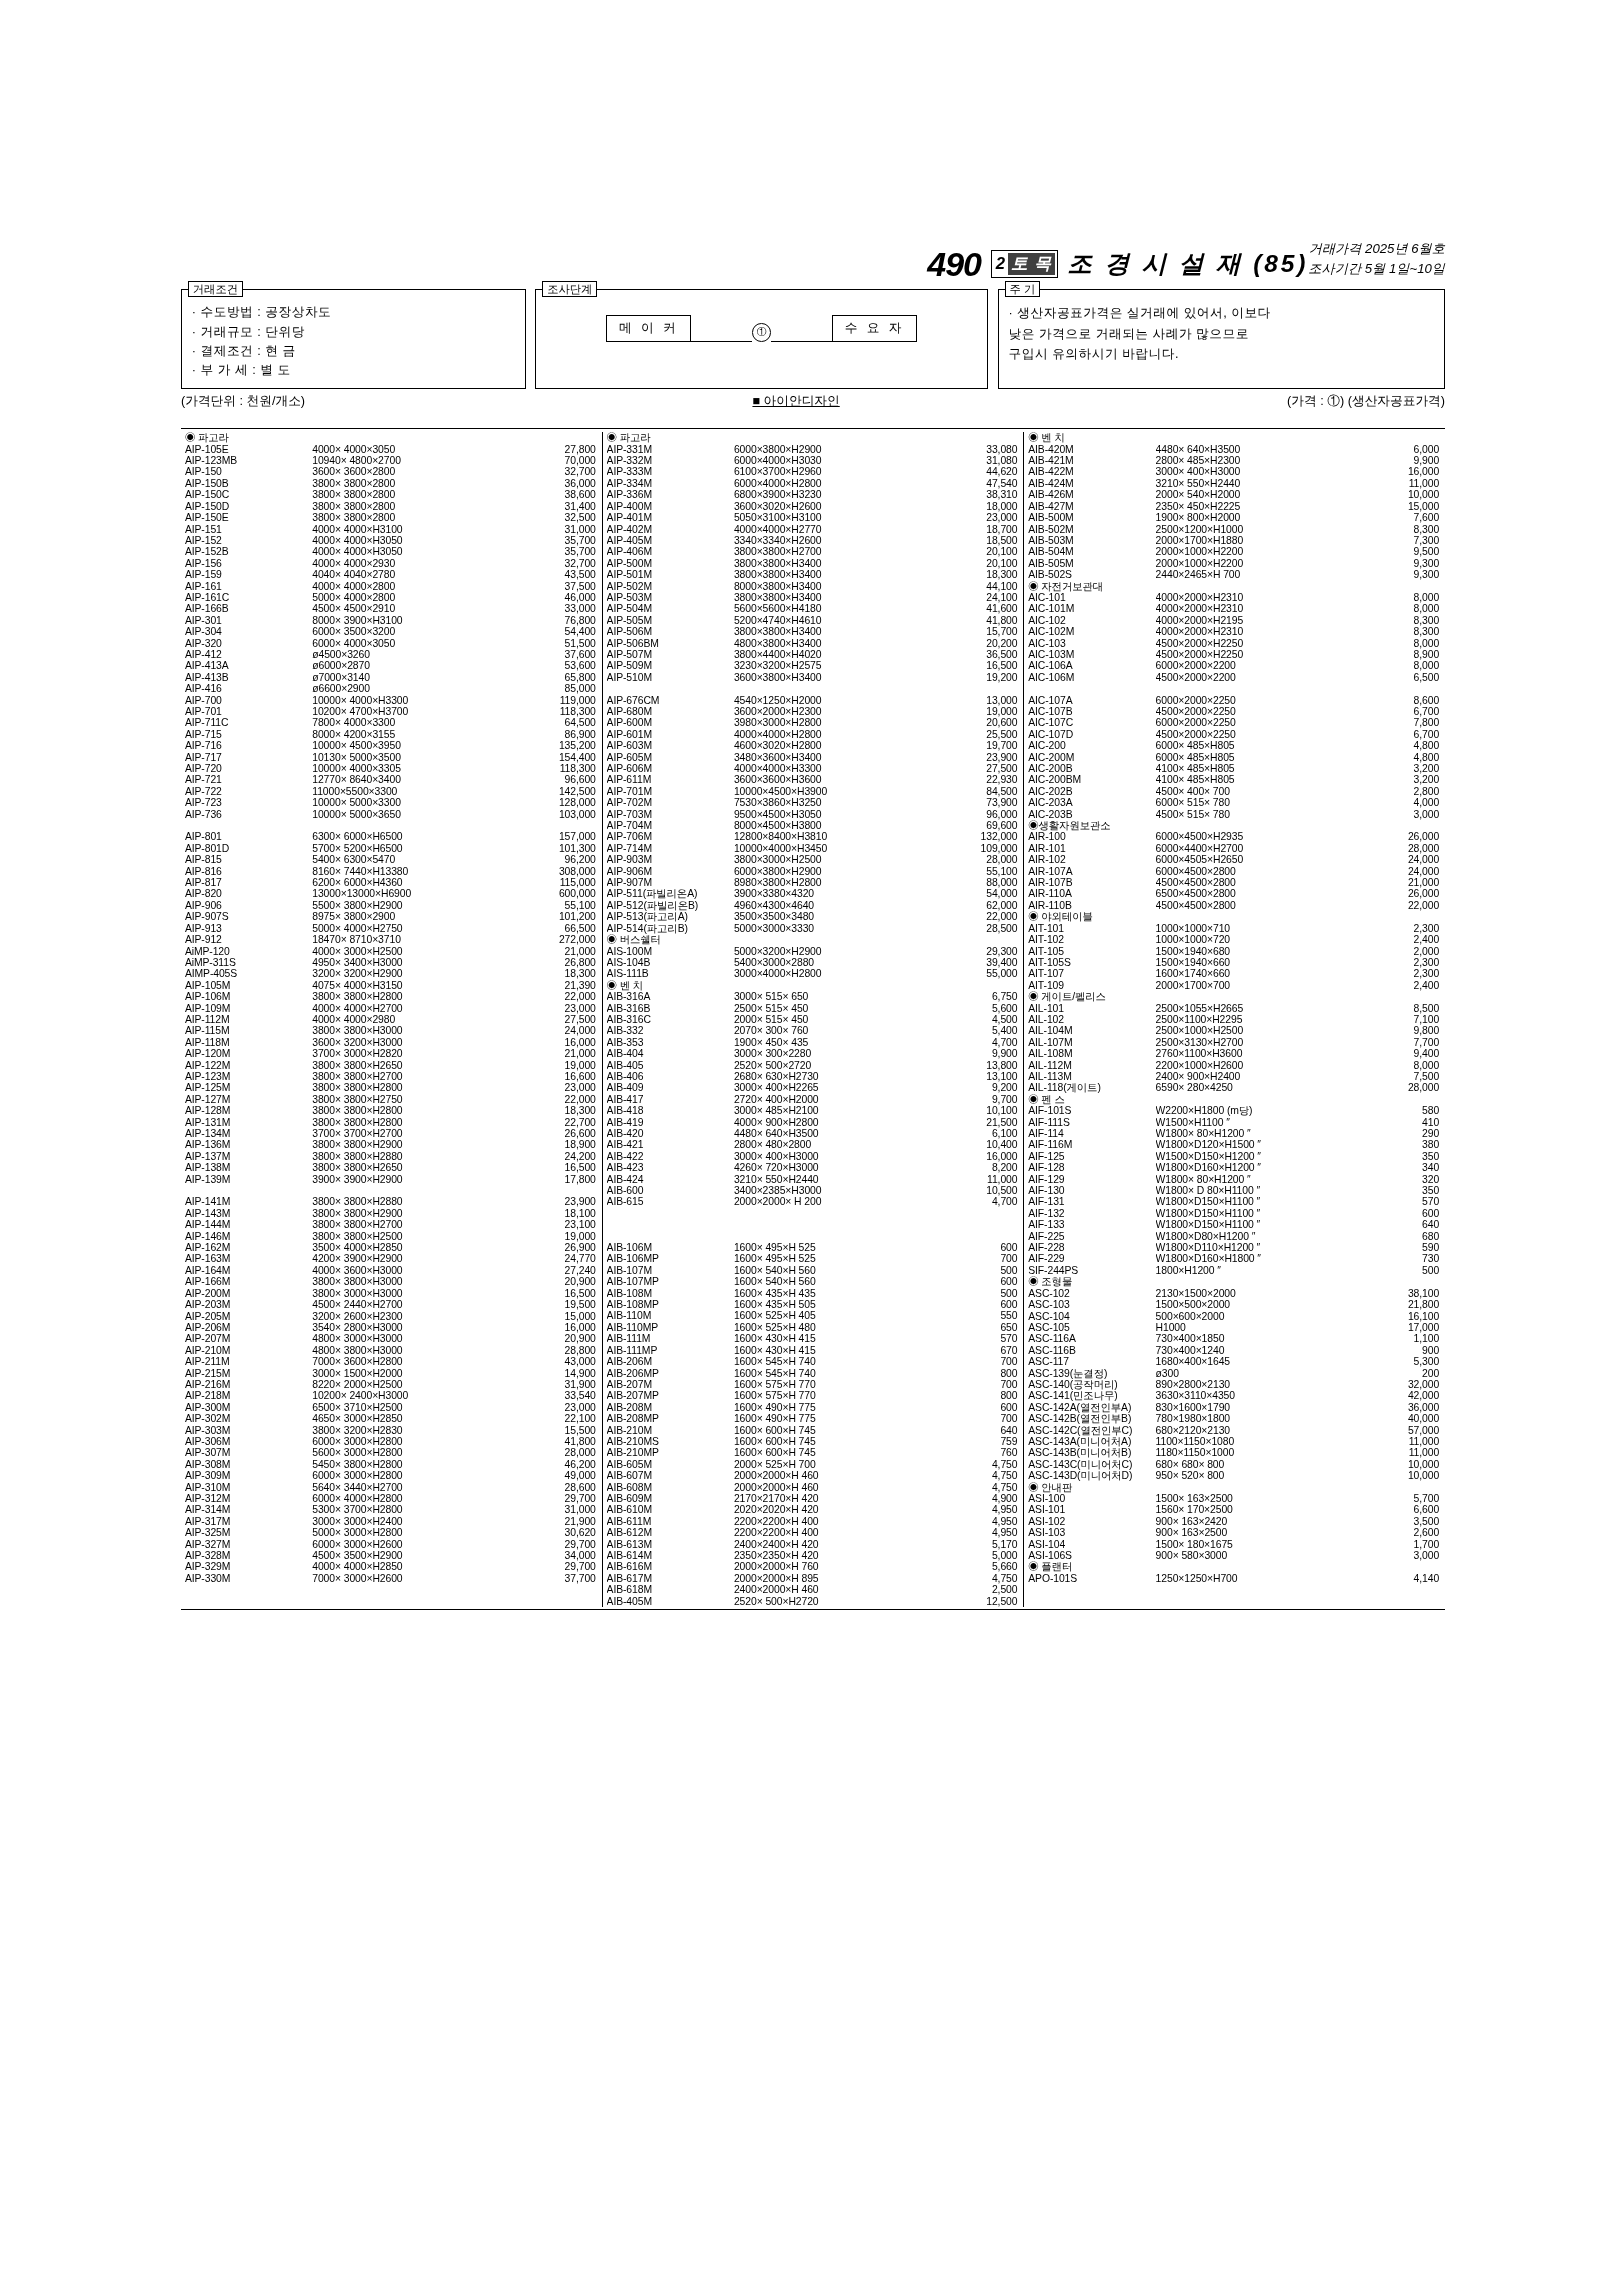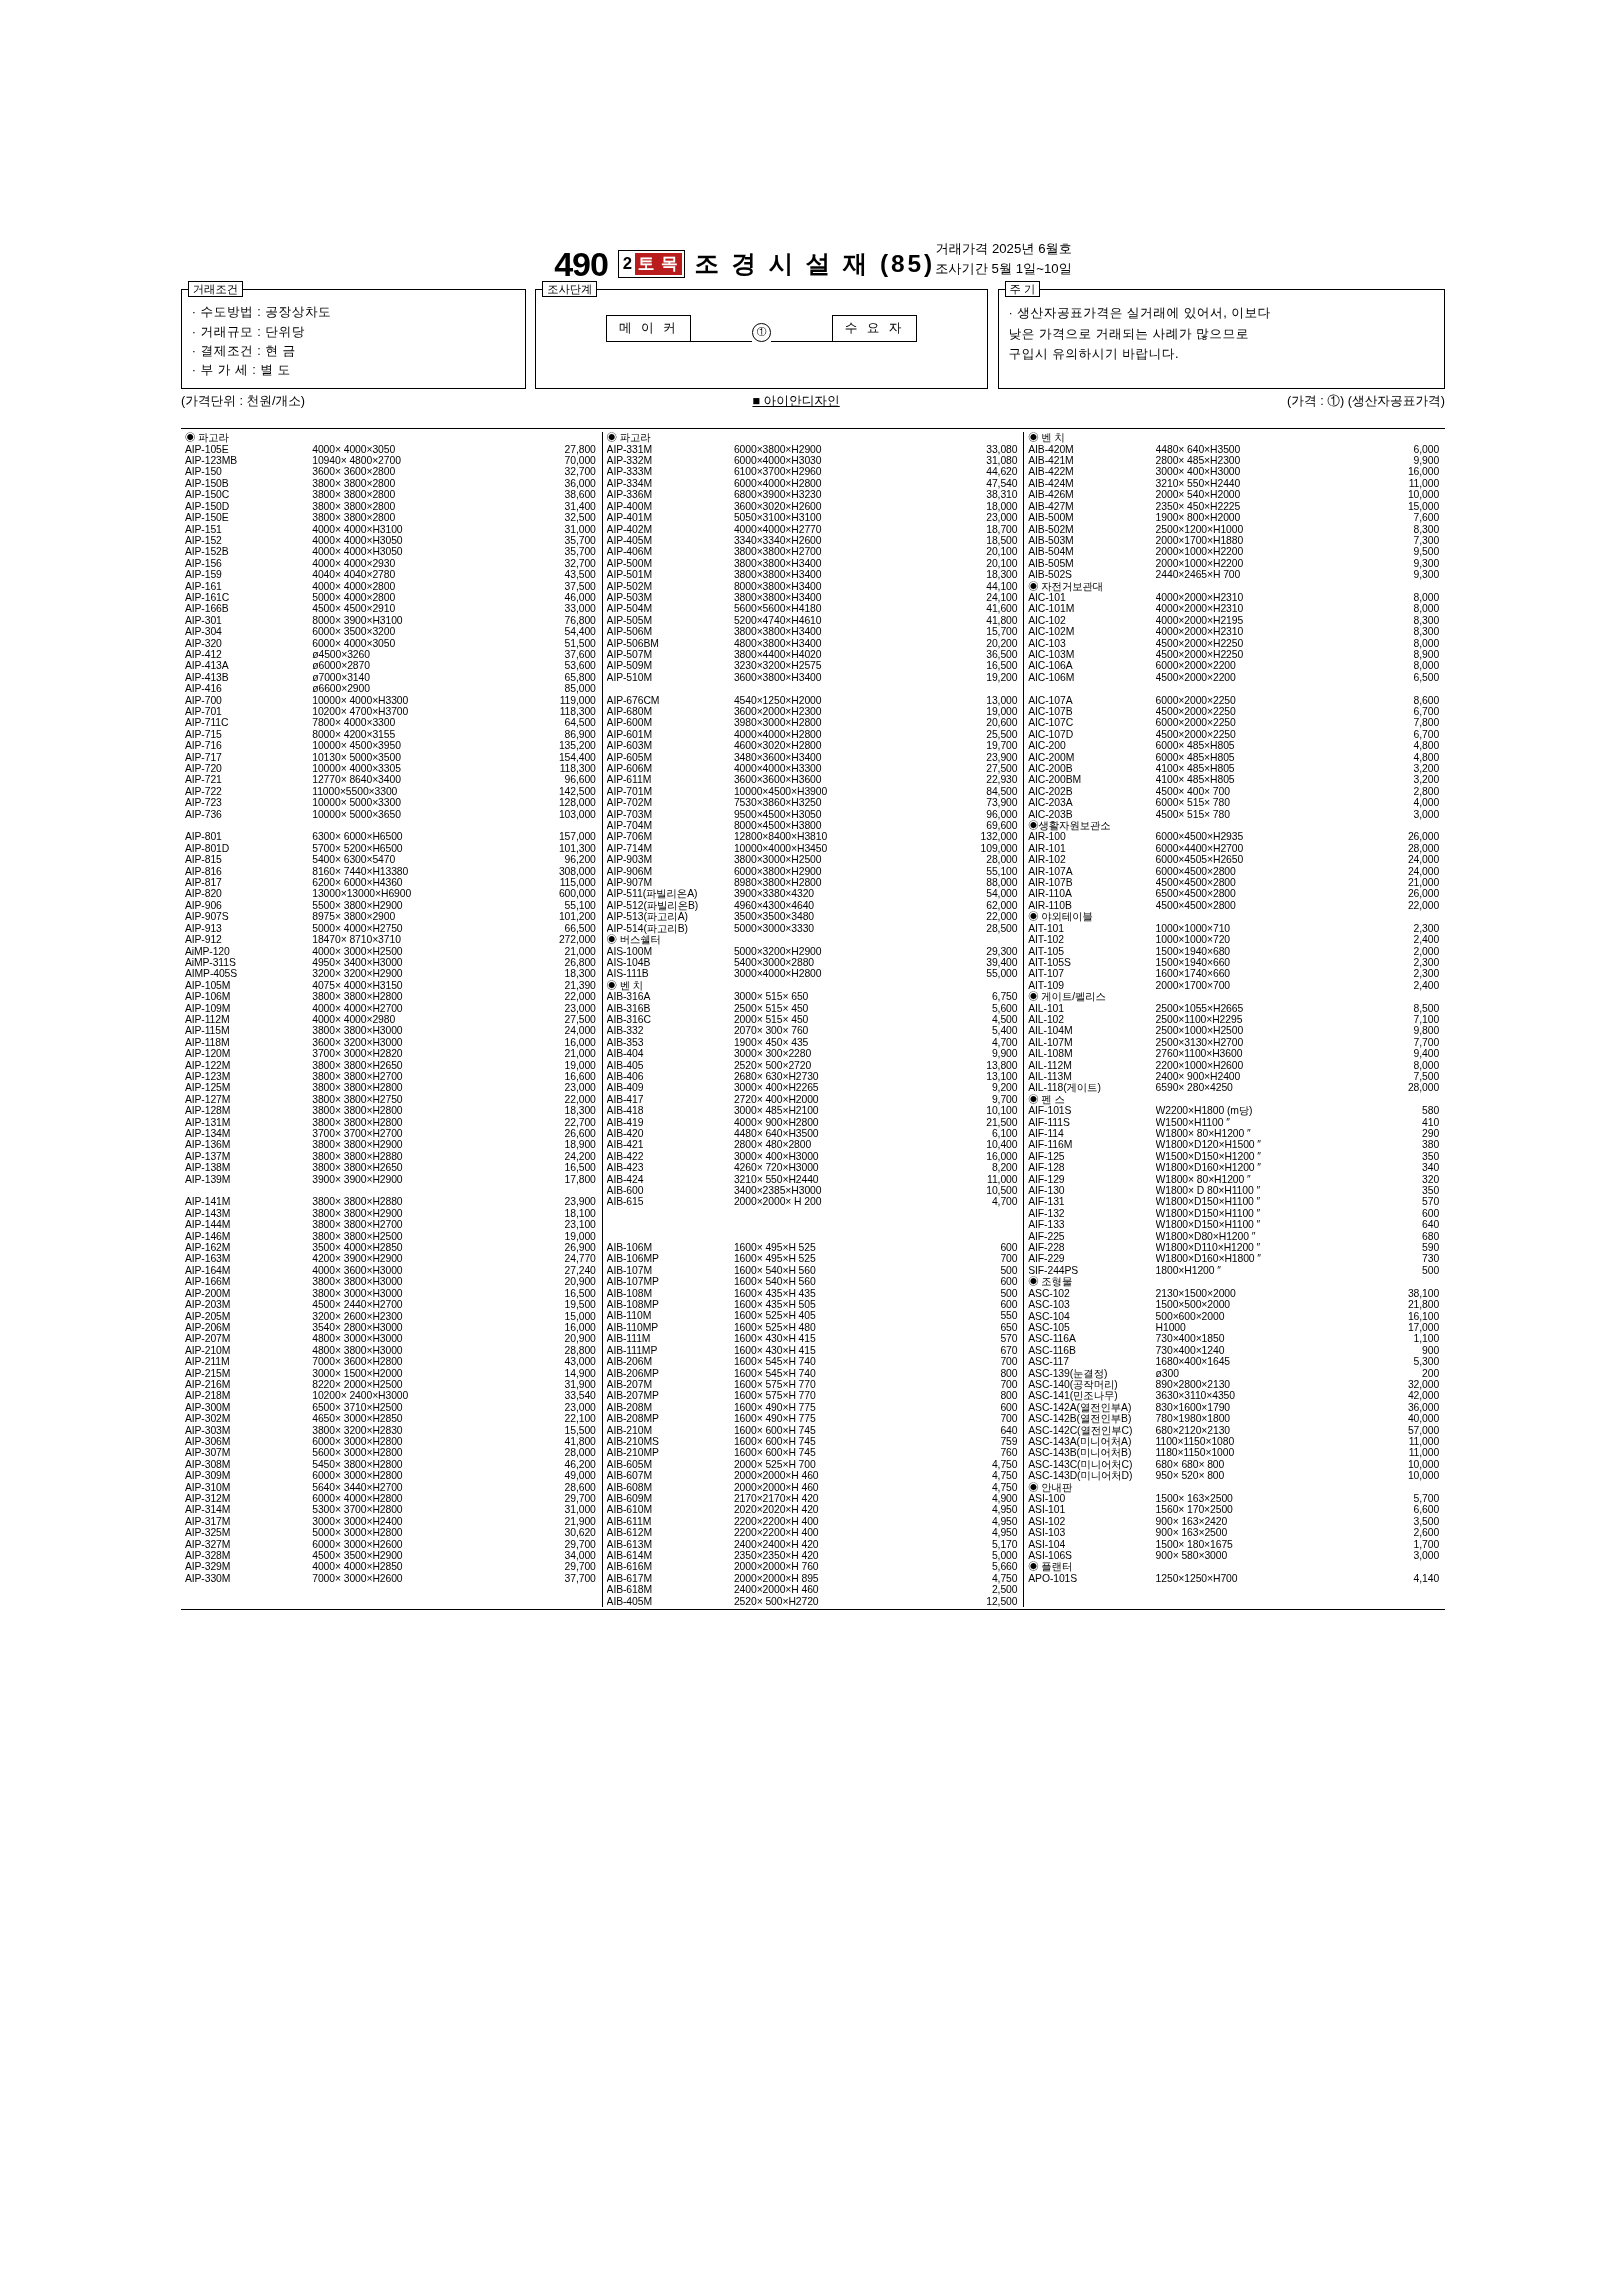--- a/index.html
+++ b/index.html
@@ -25,22 +25,23 @@
     position: absolute;
     left: 181px;
     top: 230px;
     width: 1264px;
   }
 
   
   .hdr {
     display: flex;
     align-items: flex-end;
-    justify-content: center;
+    justify-content: flex-end;
     height: 51px;
+    font-style: italic;
   }
   .hdr-left {
     display: flex;
     align-items: center;
     gap: 9.8px;
   }
   .pageno {
     font-size: 34px;
     font-weight: bold;
     letter-spacing: -1px;
@@ -53,21 +54,21 @@
     height: 25.5px;
     padding: 0 2px;
     font-size: 16.7px;
     font-weight: bold;
     line-height: 1;
   }
   .catbox .num {
     padding: 0 2.9px 0 2px;
   }
   .catbox .nm {
-    background: #b91c1c;
+    background: #404040;
     color: #fff;
     padding: 2.9px 2.9px;
     letter-spacing: 1px;
   }
   .cattitle {
     font-size: 24.5px;
     font-weight: bold;
     letter-spacing: 2.9px;
     line-height: 1;
   }

